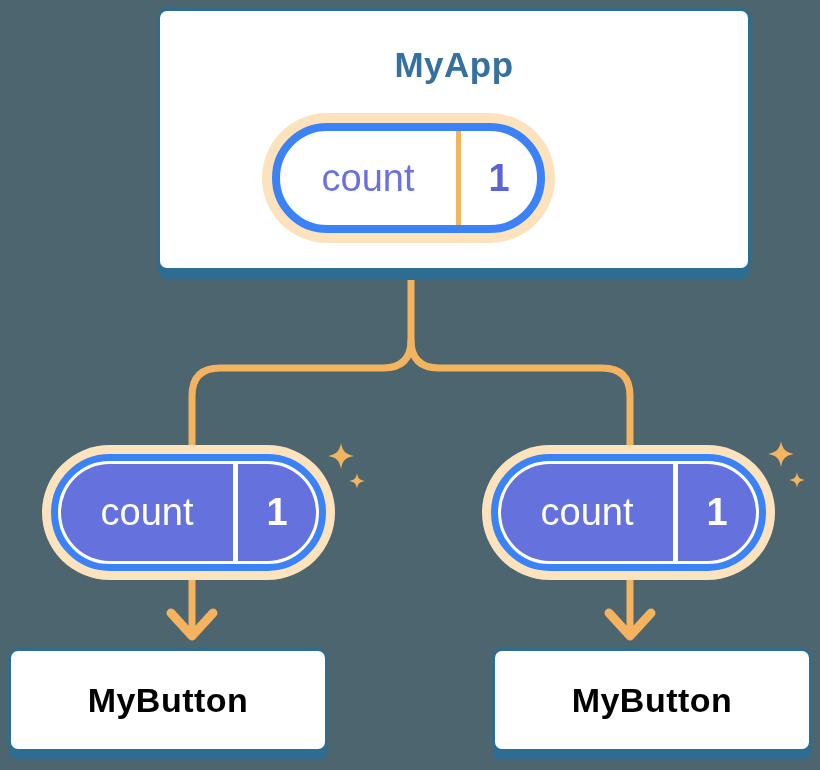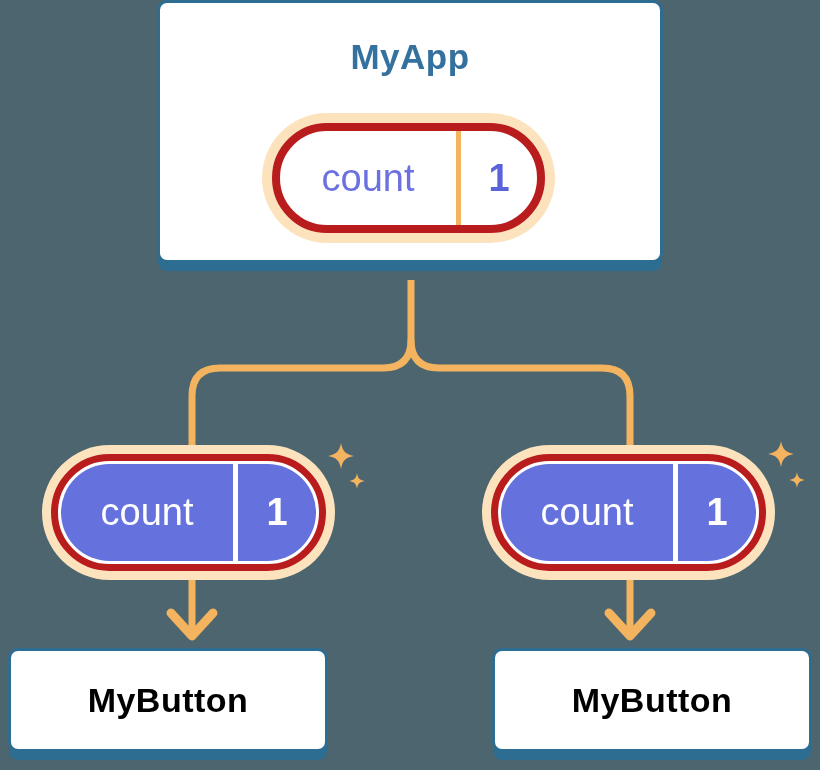--- a/index.html
+++ b/index.html
@@ -11,36 +11,36 @@
   .canvas{
     position:relative;width:820px;height:770px;background:#4C656E;
   }
   svg.overlay{position:absolute;left:0;top:0;width:820px;height:770px;}
 
   
   .comp-card{
     position:absolute;background:#ffffff;border:3px solid #2E6D92;border-radius:10px;
     box-shadow:0 9px 0 -1px #2E6D92;box-sizing:border-box;
   }
-  .root-card{left:157px;top:0;width:506px;height:263px;}
+  .root-card{left:157px;top:8px;width:594px;height:263px;}
   .root-title{
     position:absolute;left:0;right:0;top:34px;text-align:center;
     font-size:35px;font-weight:600;color:#35719E;letter-spacing:0.5px;
   }
   .btn-card{top:648px;width:320px;height:104px;display:flex;align-items:center;justify-content:center;}
   .btn-card.left{left:8px;}
   .btn-card.right{left:492px;}
   .btn-title{font-size:34px;font-weight:600;color:#000000;letter-spacing:0.5px;}
 
   
   .pill-halo{
     position:absolute;background:#FCE3BD;border-radius:999px;box-sizing:border-box;padding:10px;
   }
   .pill-ring{
-    width:100%;height:100%;box-sizing:border-box;border:8px solid #b91c1c;border-radius:999px;
+    width:100%;height:100%;box-sizing:border-box;border:8px solid #3b82f6;border-radius:999px;
     background:#ffffff;display:flex;align-items:stretch;overflow:hidden;
   }
   .parent-pill{left:262px;top:113px;width:293px;height:130px;}
   .parent-pill .cell-label{
     flex:1;display:flex;align-items:center;justify-content:center;
     font-size:38px;color:#6B71E0;
   }
   .parent-pill .divider{width:5px;background:#F4B45F;}
   .parent-pill .cell-value{
     width:76px;display:flex;align-items:center;justify-content:center;

